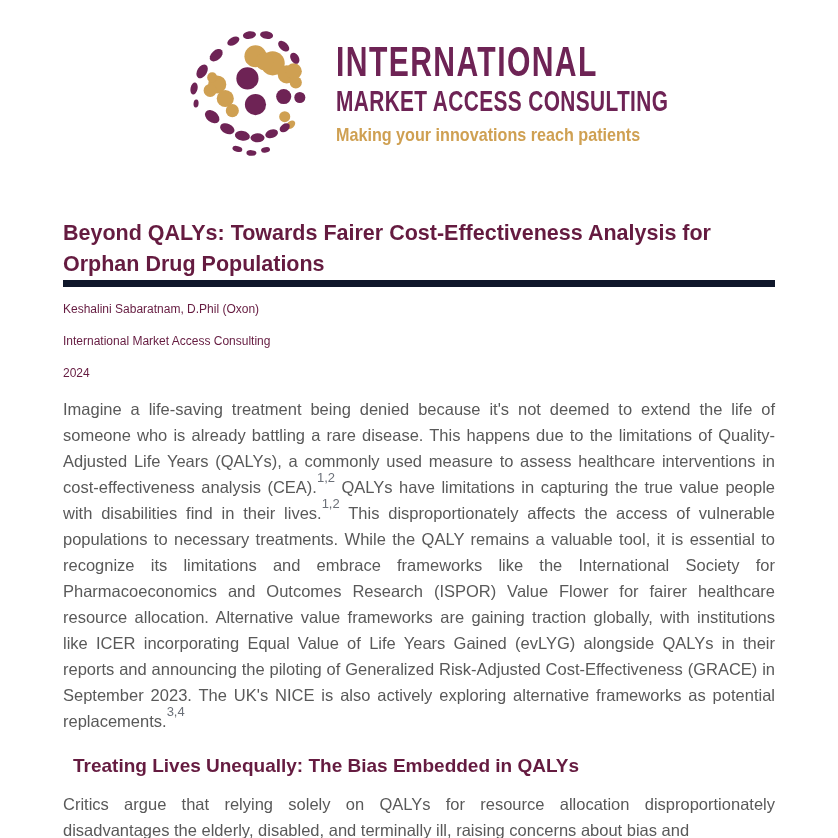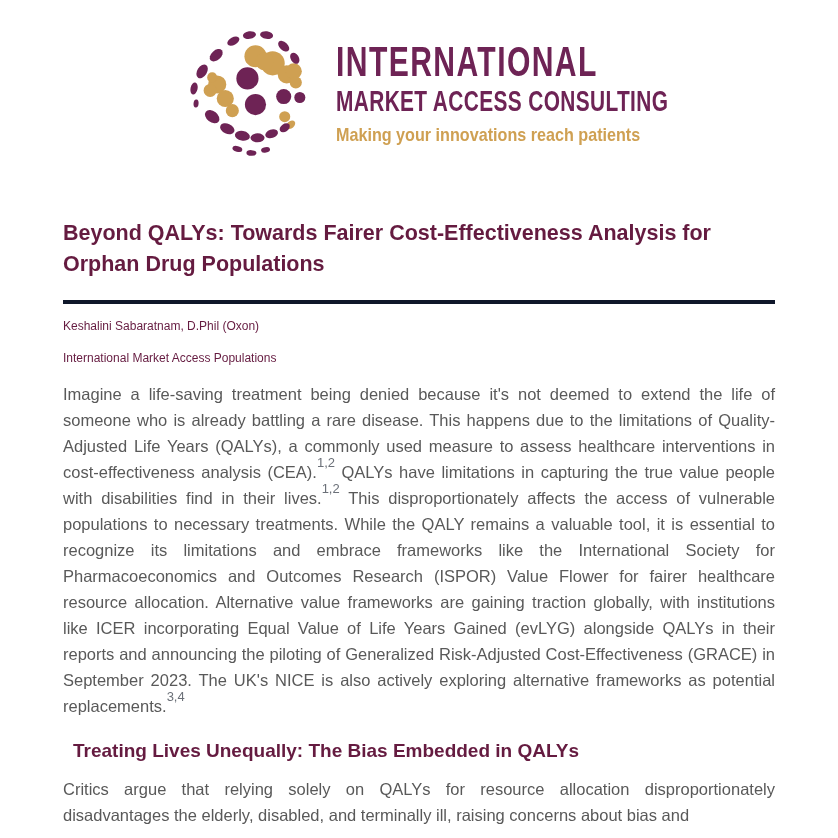--- a/index.html
+++ b/index.html
@@ -54,22 +54,22 @@
     transform-origin: left center;
   }
   
   .content { margin: 0 63px; }
   .title {
     margin-top: 58px;
     font-size: 21.5px;
     font-weight: 700;
     color: #651b40;
     line-height: 31px;
-    border-bottom: 4px solid #0f172a;
-    padding-bottom: 20px;
+    border-bottom: 7px solid #0f172a;
+    padding-bottom: 0;
   }
   .title-inner { display: block; max-width: 690px; }
   .byline {
     margin-top: 12px;
     font-size: 12px;
     line-height: 20px;
     color: #651b40;
   }
   .body-para {
     margin-top: 13px;
@@ -159,21 +159,22 @@
     </div>
   </header>
 
   <main class="content">
 
     <h1 class="title">
       <span class="title-inner">Beyond QALYs: Towards Fairer Cost-Effectiveness Analysis for Orphan Drug Populations</span>
     </h1>
 
     <p class="byline">Keshalini Sabaratnam, D.Phil (Oxon)</p>
-    <p class="byline">International Market Access Populations</p>
+    <p class="byline">International Market Access Consulting</p>
+    <p class="byline">2024</p>
 
     <p class="body-para"><span>Imagine a life-saving treatment being denied because it's not deemed to extend the life of someone who is already battling a rare disease. This happens due to the limitations of Quality-Adjusted Life Years (QALYs), a commonly used measure to assess healthcare interventions in cost-effectiveness analysis (CEA).</span><sup>1,2</sup><span> QALYs have limitations in capturing the true value people with disabilities find in their lives.</span><sup>1,2</sup><span> This disproportionately affects the access of vulnerable populations to necessary treatments. While the QALY remains a valuable tool, it is essential to recognize its limitations and embrace frameworks like the International Society for Pharmacoeconomics and Outcomes Research (ISPOR) Value Flower for fairer healthcare resource allocation. Alternative value frameworks are gaining traction globally, with institutions like ICER incorporating Equal Value of Life Years Gained (evLYG) alongside QALYs in their reports and announcing the piloting of Generalized Risk-Adjusted Cost-Effectiveness (GRACE) in September 2023. The UK's NICE is also actively exploring alternative frameworks as potential replacements.</span><sup>3,4</sup></p>
 
     <h2 class="section-heading">Treating Lives Unequally: The Bias Embedded in QALYs</h2>
 
     <p class="body-para">Critics argue that relying solely on QALYs for resource allocation disproportionately disadvantages the elderly, disabled, and terminally ill, raising concerns about bias and</p>
 
   </main>
 </div>
 

